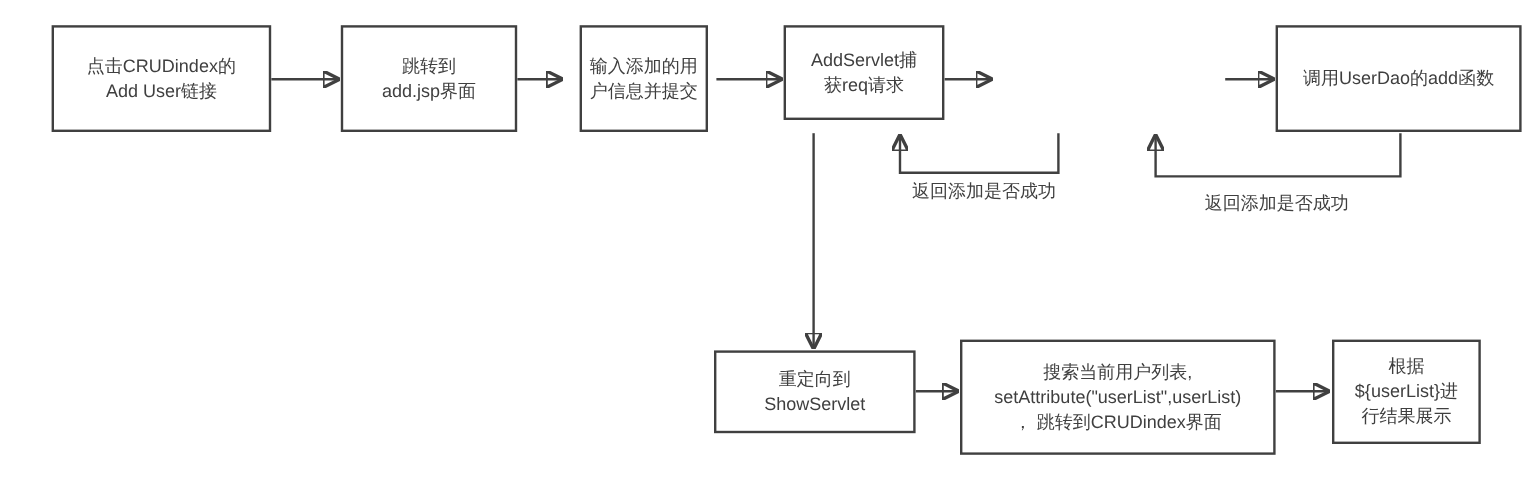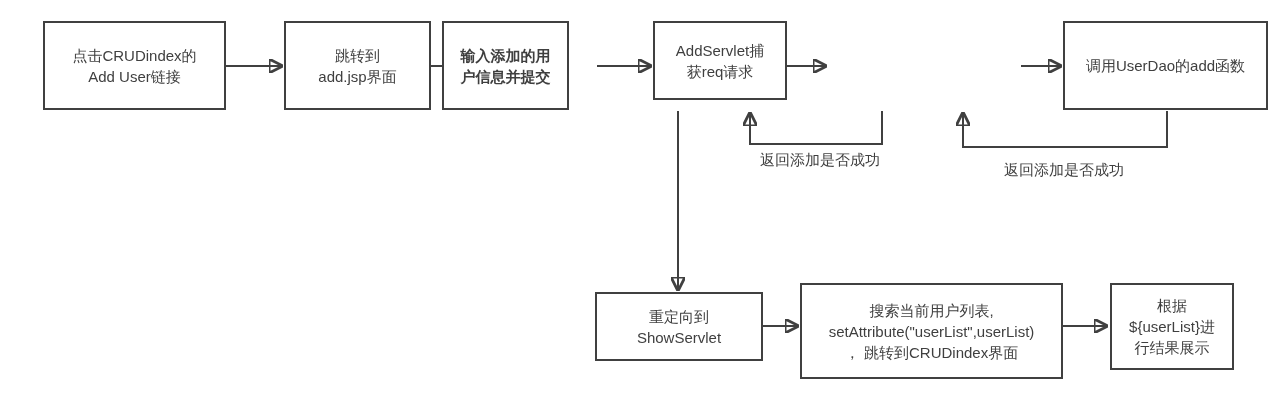--- a/index.html
+++ b/index.html
@@ -49,21 +49,21 @@
     font-size: 15px;
     line-height: 18px;
     text-align: center;
     white-space: nowrap;
     color: #3f3f3f;
     background: #ffffff;
   }
   
   #n1 { left: 43px;   top: 21px;  width: 183px; height: 89px; }
   #n2 { left: 284px;  top: 21px;  width: 147px; height: 89px; }
-  #n3 { left: 442px;  top: 21px;  width: 127px; height: 89px; font-weight: bold; }
+  #n3 { left: 483px;  top: 21px;  width: 107px; height: 89px; }
   #n4 { left: 653px;  top: 21px;  width: 134px; height: 79px; }
   #n5 { left: 828px;  top: 21px;  width: 193px; height: 89px; }
   #n6 { left: 1063px; top: 21px;  width: 205px; height: 89px; }
   #n7 { left: 595px;  top: 292px; width: 168px; height: 69px; }
   #n8 { left: 800px;  top: 283px; width: 263px; height: 96px; }
   #n9 { left: 1110px; top: 283px; width: 124px; height: 87px; }
   #lbl1 { left: 757px; top: 151px; width: 126px; }
   #lbl2 { left: 997px; top: 161px; width: 134px; }
 </style>
 </head>

